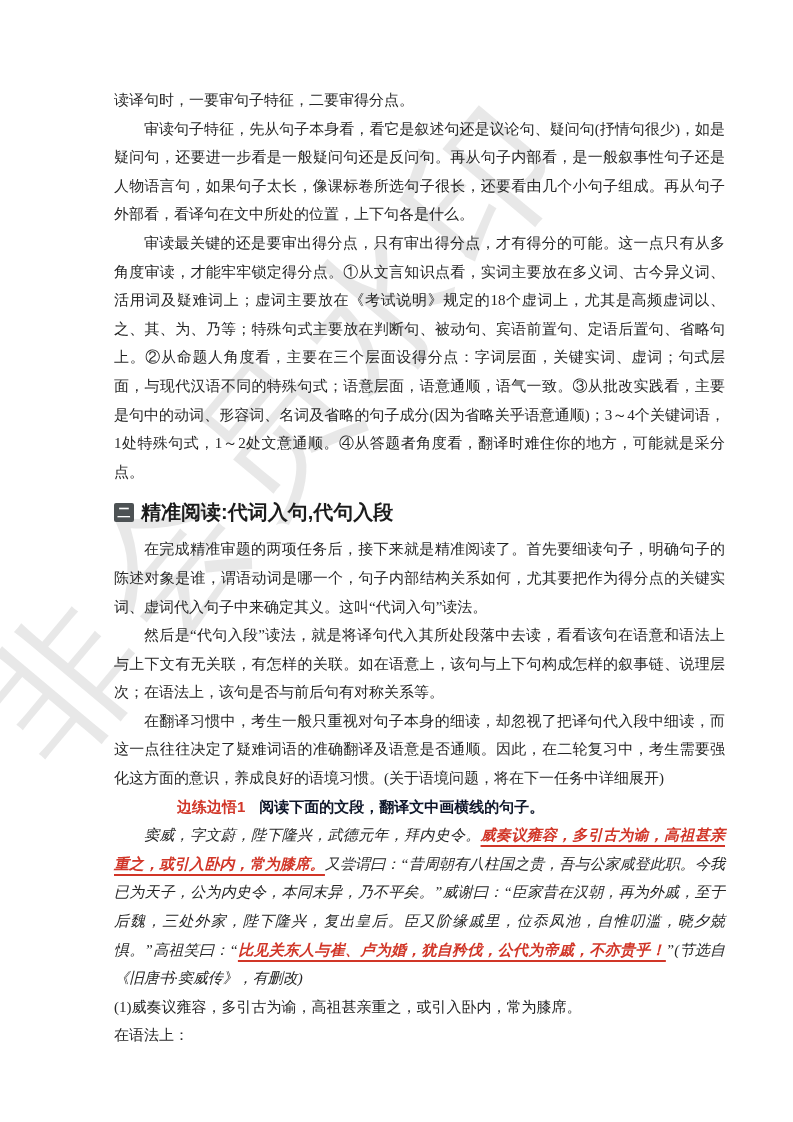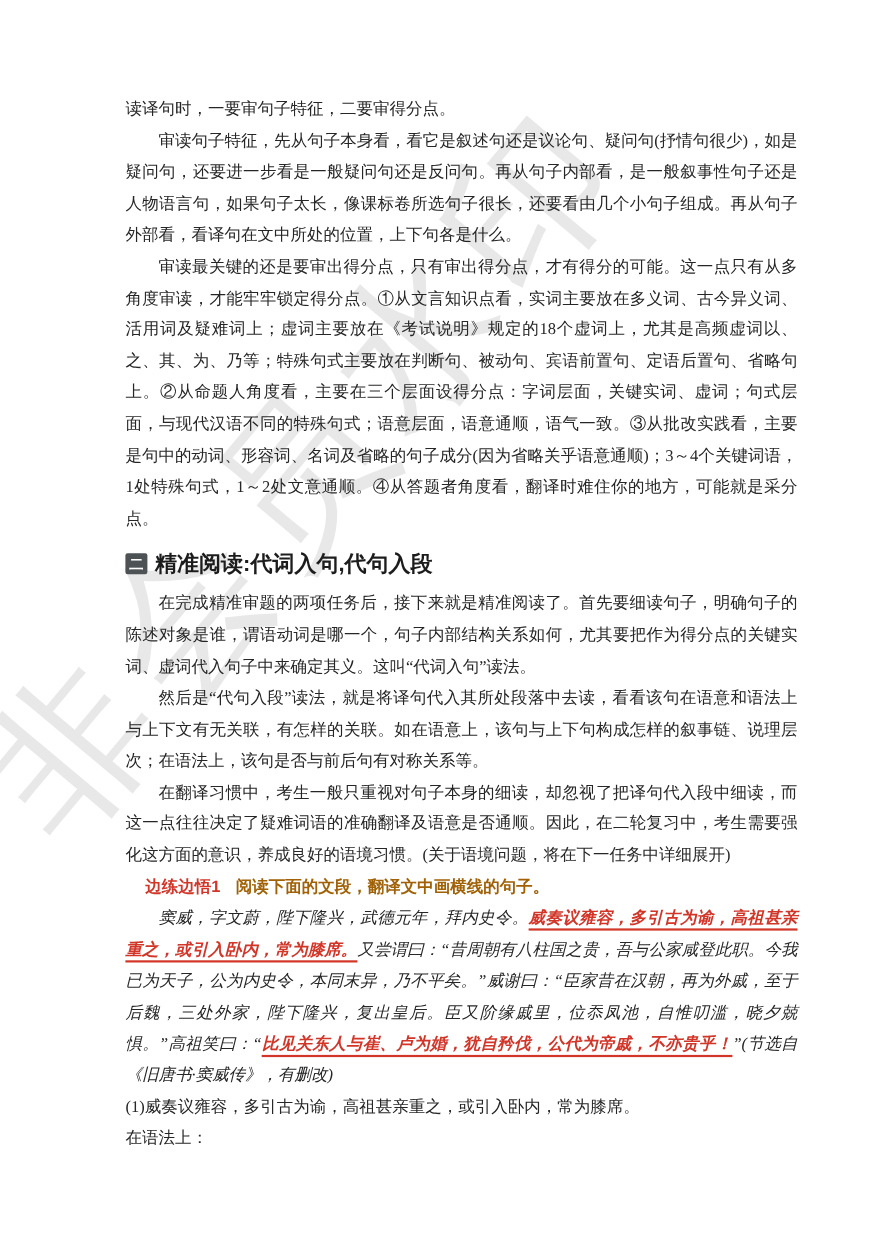--- a/index.html
+++ b/index.html
@@ -66,22 +66,23 @@
     margin:2px 0 0 0;
     font-size:15px;
     line-height:28.6px;
     padding-left:18px;
     font-family:"Liberation Sans","DejaVu Sans",sans-serif;
     font-weight:bold;
   }
   .exercise-badge {
     color:var(--accent-red,#d13628);
     margin-right:14px;
+    margin-left:45px;
   }
-  .exercise-instruction { color:#a16207; }
+  .exercise-instruction { color:#0f172a; }
   .passage {
     font-style:italic;
     line-height:28.2px;
   }
   .red-underline {
     color:var(--accent-red,#d13628);
     font-weight:bold;
     text-decoration:underline;
     text-decoration-color:var(--accent-red,#d13628);
     text-decoration-thickness:1.5px;

